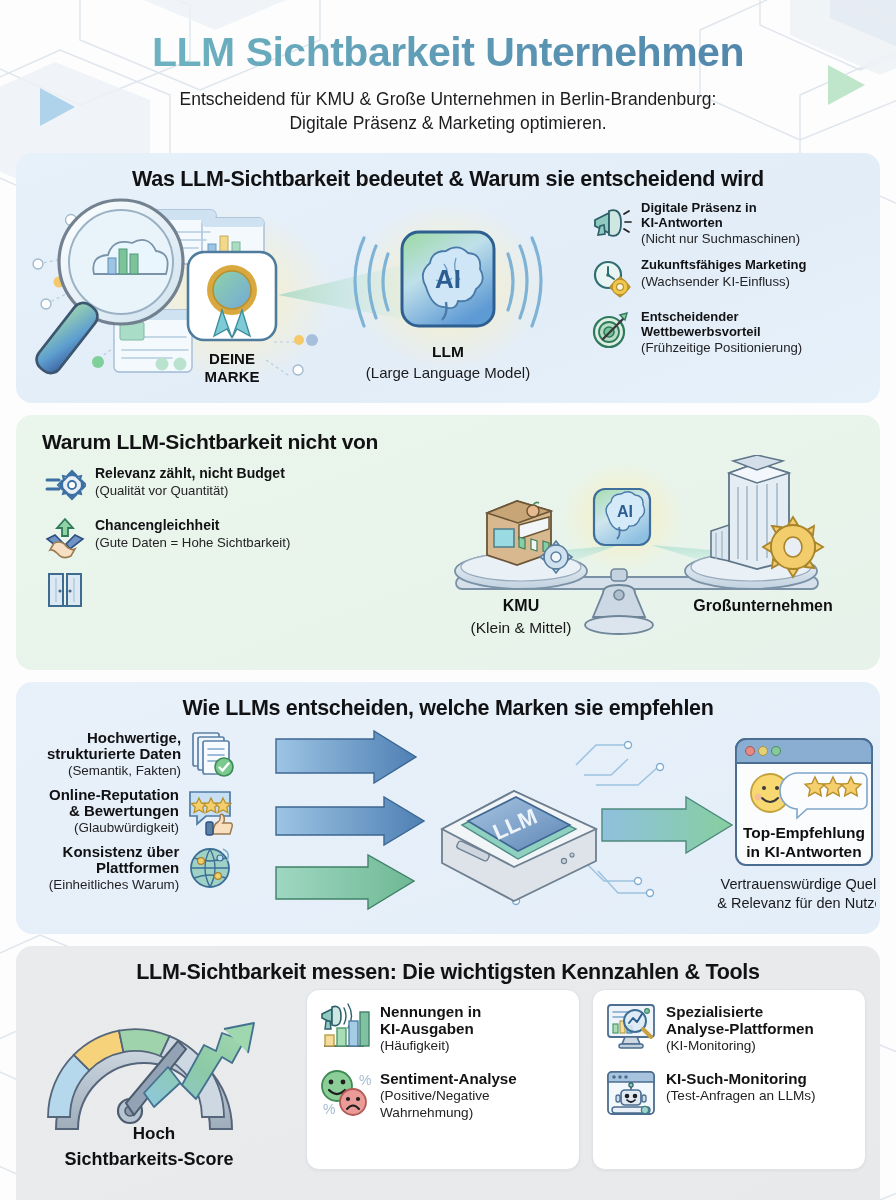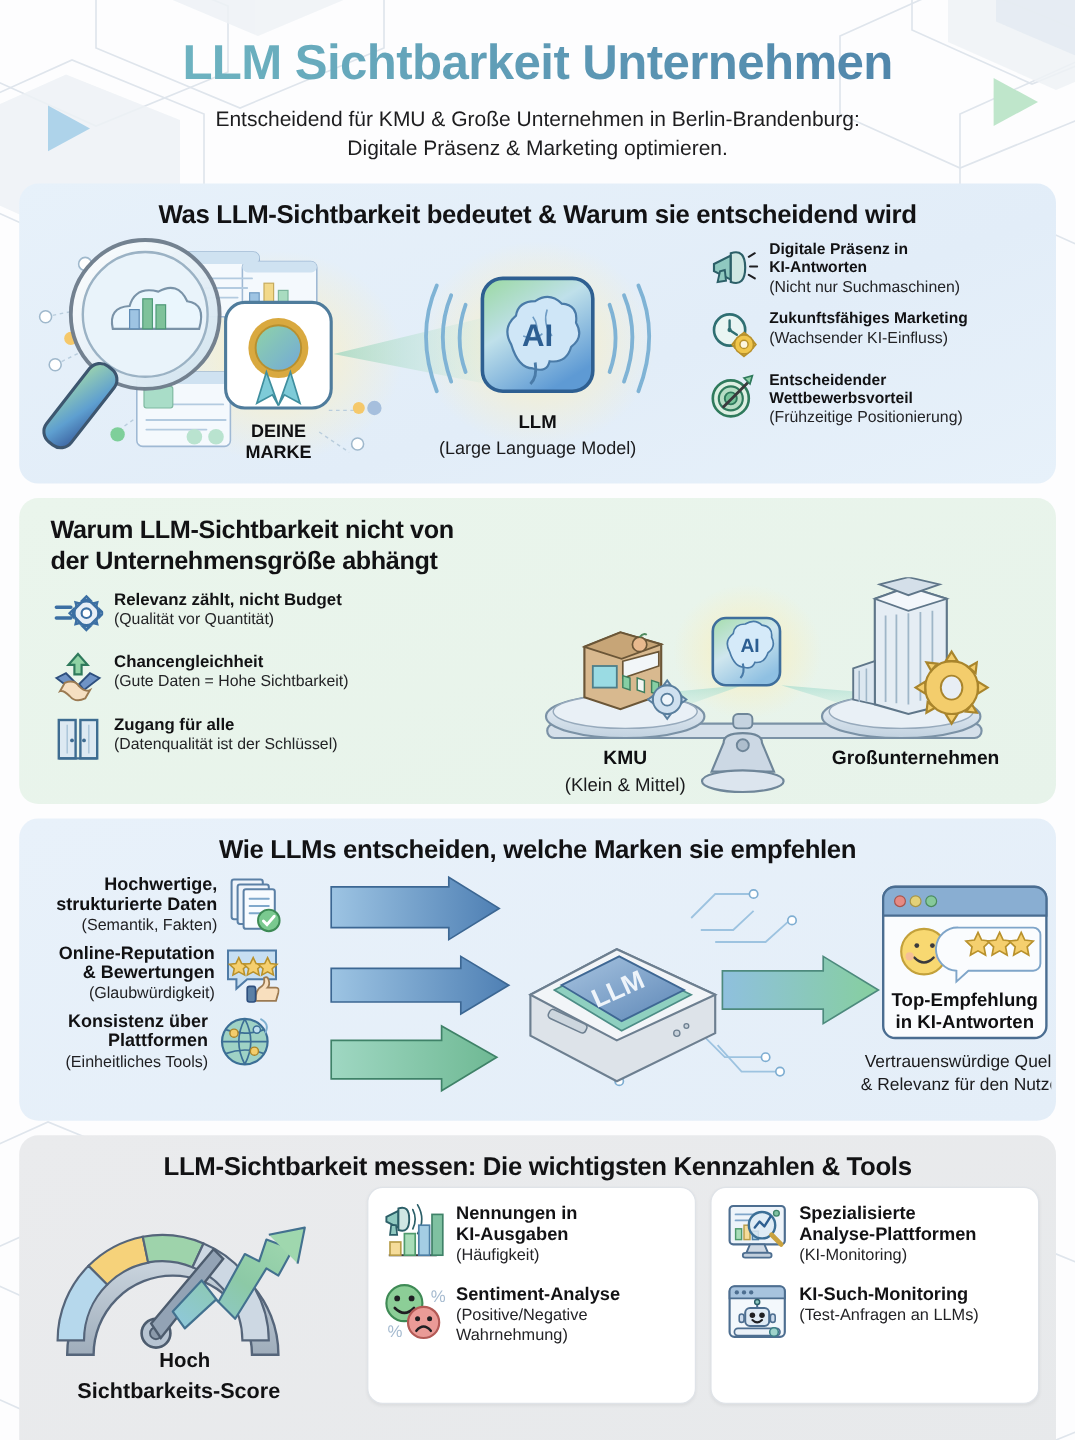--- a/index.html
+++ b/index.html
@@ -301,21 +301,20 @@
             <div class="b-sub">(Frühzeitige Positionierung)</div>
           </div>
         </li>
       </ul>
     </div>
   </section>
 
   <section class="panel p2">
     <div class="panel-title left">
       <div>Warum LLM-Sichtbarkeit nicht von</div>
-      <div>der Unternehmensgröße abhängt</div>
     </div>
     <div class="p2-body">
       <ul class="p2-left bullets">
         <li class="bullet">
           <svg class="b-icon" viewBox="0 0 42 42">
             <g stroke="#3c6fa3" stroke-width="3" stroke-linecap="round">
               <path d="M3 15 h12 M3 24 h12"></path>
             </g>
             <g fill="#e7eef6" stroke="#3c6fa3" stroke-width="2">
               <circle cx="28" cy="20" r="10"></circle>
@@ -342,24 +341,20 @@
         </li>
         <li class="bullet">
           <svg class="b-icon" viewBox="0 0 42 42">
             <rect x="5" y="5" width="14" height="32" fill="#dde9f2" stroke="#3e6c91" stroke-width="2"></rect>
             <rect x="23" y="5" width="14" height="32" fill="#dde9f2" stroke="#3e6c91" stroke-width="2"></rect>
             <path d="M5 37 h32" stroke="#3e6c91" stroke-width="2"></path>
             <circle cx="16" cy="22" r="1.6" fill="#3e6c91"></circle>
             <circle cx="26" cy="22" r="1.6" fill="#3e6c91"></circle>
             <path d="M12 9 v24 M30 9 v24" stroke="#a9c4d8" stroke-width="1.2"></path>
           </svg>
-          <div class="b-text">
-            <div class="b-head">Zugang für alle</div>
-            <div class="b-sub">(Datenqualität ist der Schlüssel)</div>
-          </div>
         </li>
       </ul>
 
       <div class="p2-right">
         <svg viewBox="0 0 465 190" width="465" height="190">
           <defs>
             <linearGradient id="panGrad" x1="0" y1="0" x2="0" y2="1">
               <stop offset="0%" stop-color="#eef4f9"></stop>
                 <stop offset="100%" stop-color="#c2d2e0"></stop>
             </linearGradient>
@@ -488,21 +483,21 @@
               <path d="M36 12 l2.4 5 l5.4 .6 l-4 3.7 l1.1 5.3 l-4.9 -2.7 l-4.9 2.7 l1.1 -5.3 l-4 -3.7 l5.4 -.6z"></path>
             </g>
             <path d="M26 48 q0 -10 5 -12 q3 -2 2 -7 q3 -2 4 2 q1 4 -1 6 h7 q3 0 2 4 l-2 7 z" fill="#f8dfbe" stroke="#9b7a52" stroke-width="1.5"></path>
             <rect x="19" y="36" width="7" height="13" rx="2" fill="#5b80a6" stroke="#2e4f7e" stroke-width="1.4"></rect>
           </svg>
         </div>
         <div class="row3">
           <div class="txt">
             <div class="t-head">Konsistenz über</div>
             <div class="t-head">Plattformen</div>
-            <div class="t-sub">(Einheitliches Tools)</div>
+            <div class="t-sub">(Einheitliches Warum)</div>
           </div>
           <svg width="46" height="50" viewBox="0 0 46 50">
             <circle cx="23" cy="25" r="19" fill="#9fd2c5" stroke="#3c6f96" stroke-width="1.8"></circle>
             <path d="M23 6 q-10 19 0 38 M23 6 q10 19 0 38 M4 25 h38 M7 15 q16 6 32 0 M7 35 q16 -6 32 0" fill="none" stroke="#3c6f96" stroke-width="1.4"></path>
             <circle cx="14" cy="18" r="3.4" fill="#f3cd6c" stroke="#a9852c" stroke-width="1.2"></circle>
             <circle cx="31" cy="33" r="3.4" fill="#f3cd6c" stroke="#a9852c" stroke-width="1.2"></circle>
             <circle cx="33" cy="15" r="3" fill="#bfe0f0" stroke="#3c6f96" stroke-width="1.2"></circle>
             <path d="M36 6 q8 4 4 12" fill="none" stroke="#7fb0d0" stroke-width="1.6"></path>
           </svg>
         </div>

